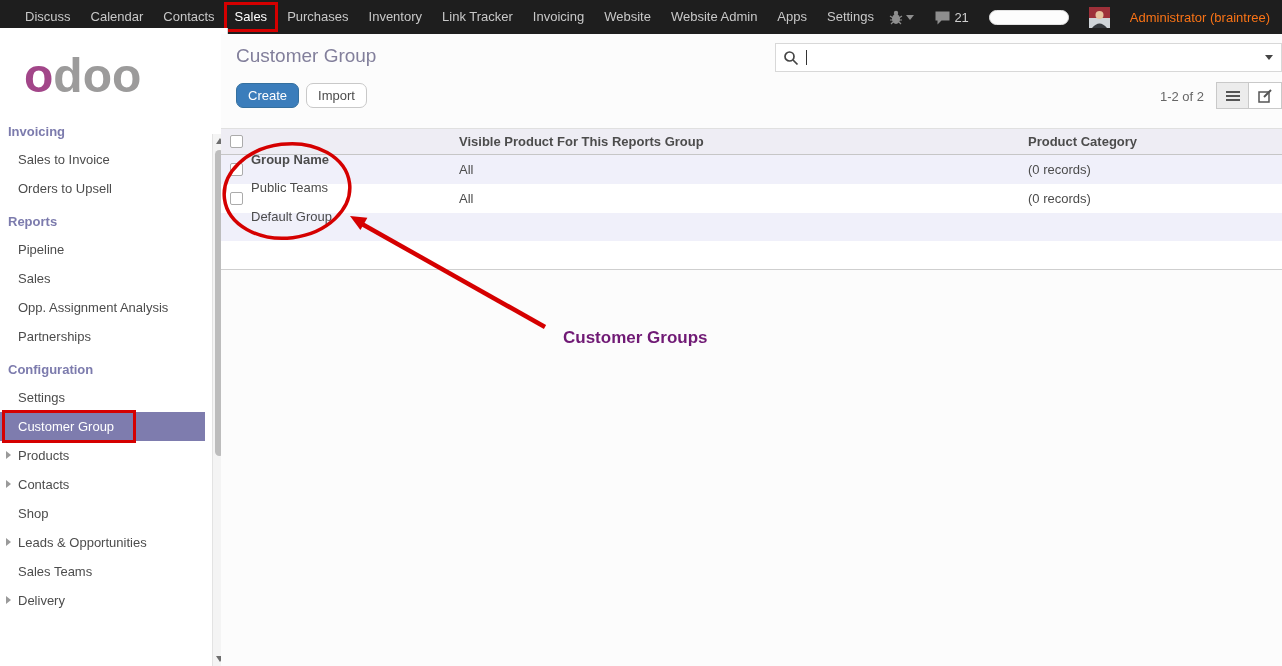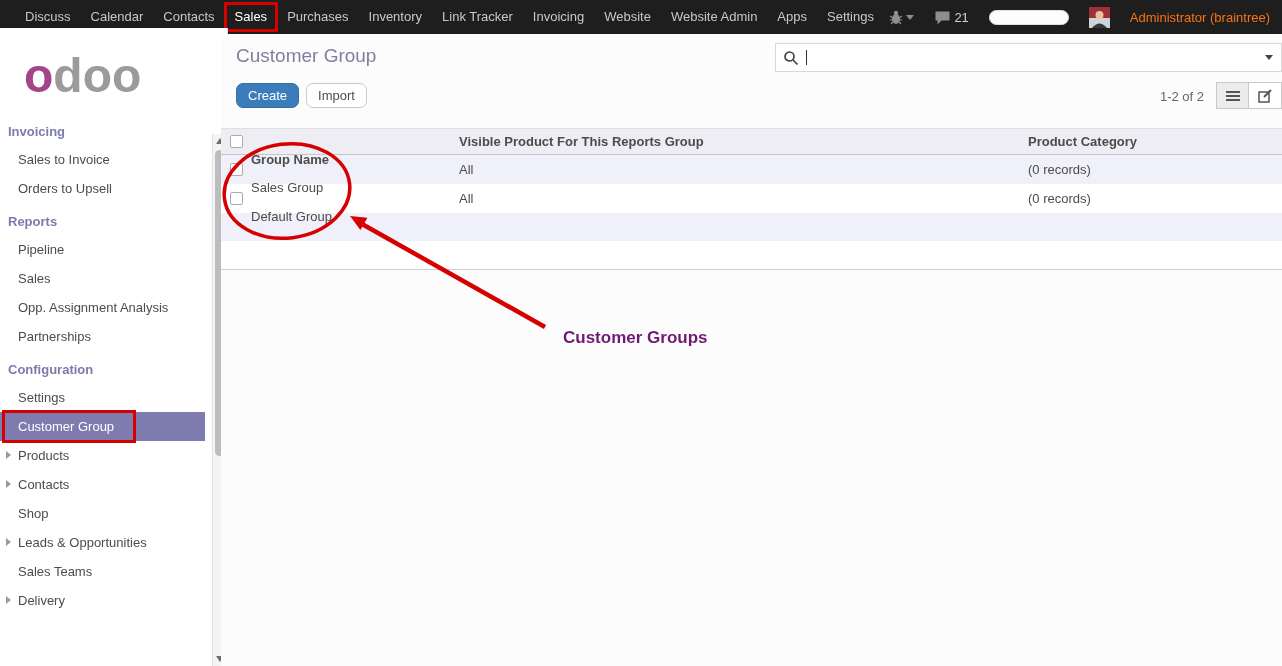--- a/index.html
+++ b/index.html
@@ -255,21 +255,21 @@
         </div>
       <div class="col-name">Group Name</div>
       <div class="col-visible">Visible Product For This Reports Group</div>
       <div class="col-cat">Product Category</div>
     </div>
 
     <div class="t-row t-stripe">
       <div class="col-check">
           <span class="checkbox"></span>
         </div>
-      <div class="col-name">Sales Group</div>
+      <div class="col-name">Public Teams</div>
       <div class="col-visible">All</div>
       <div class="col-cat">(0 records)</div>
     </div>
 
     <div class="t-row t-white">
       <div class="col-check">
           <span class="checkbox"></span>
         </div>
       <div class="col-name">Default Group</div>
       <div class="col-visible">All</div>

